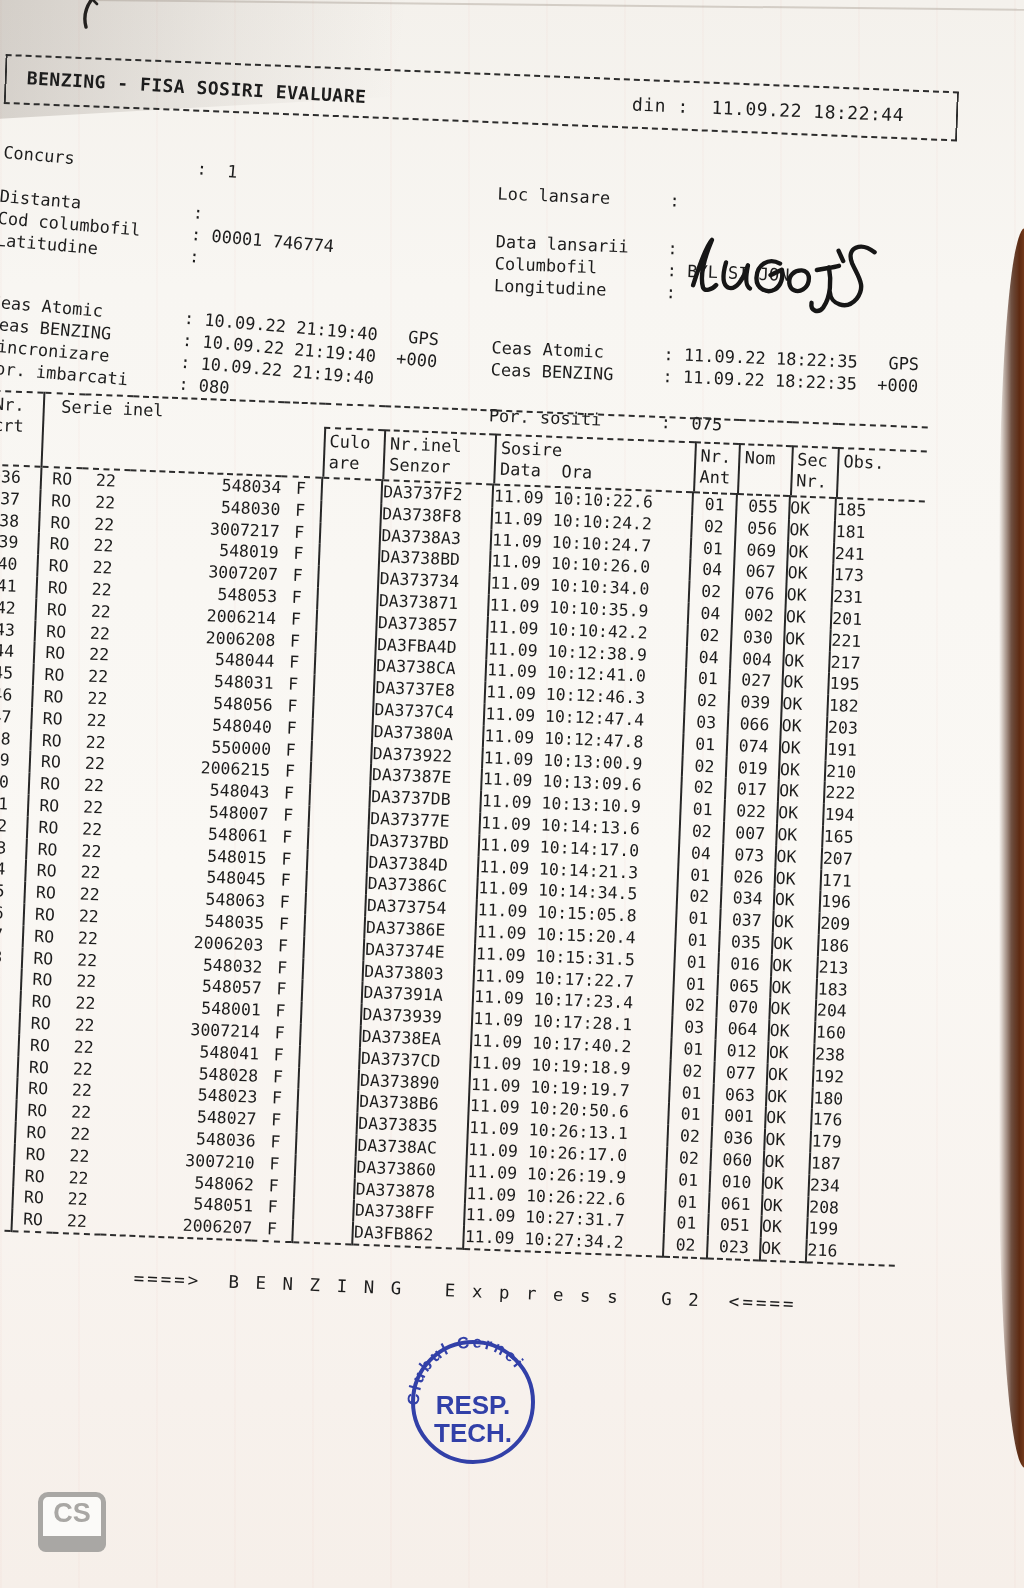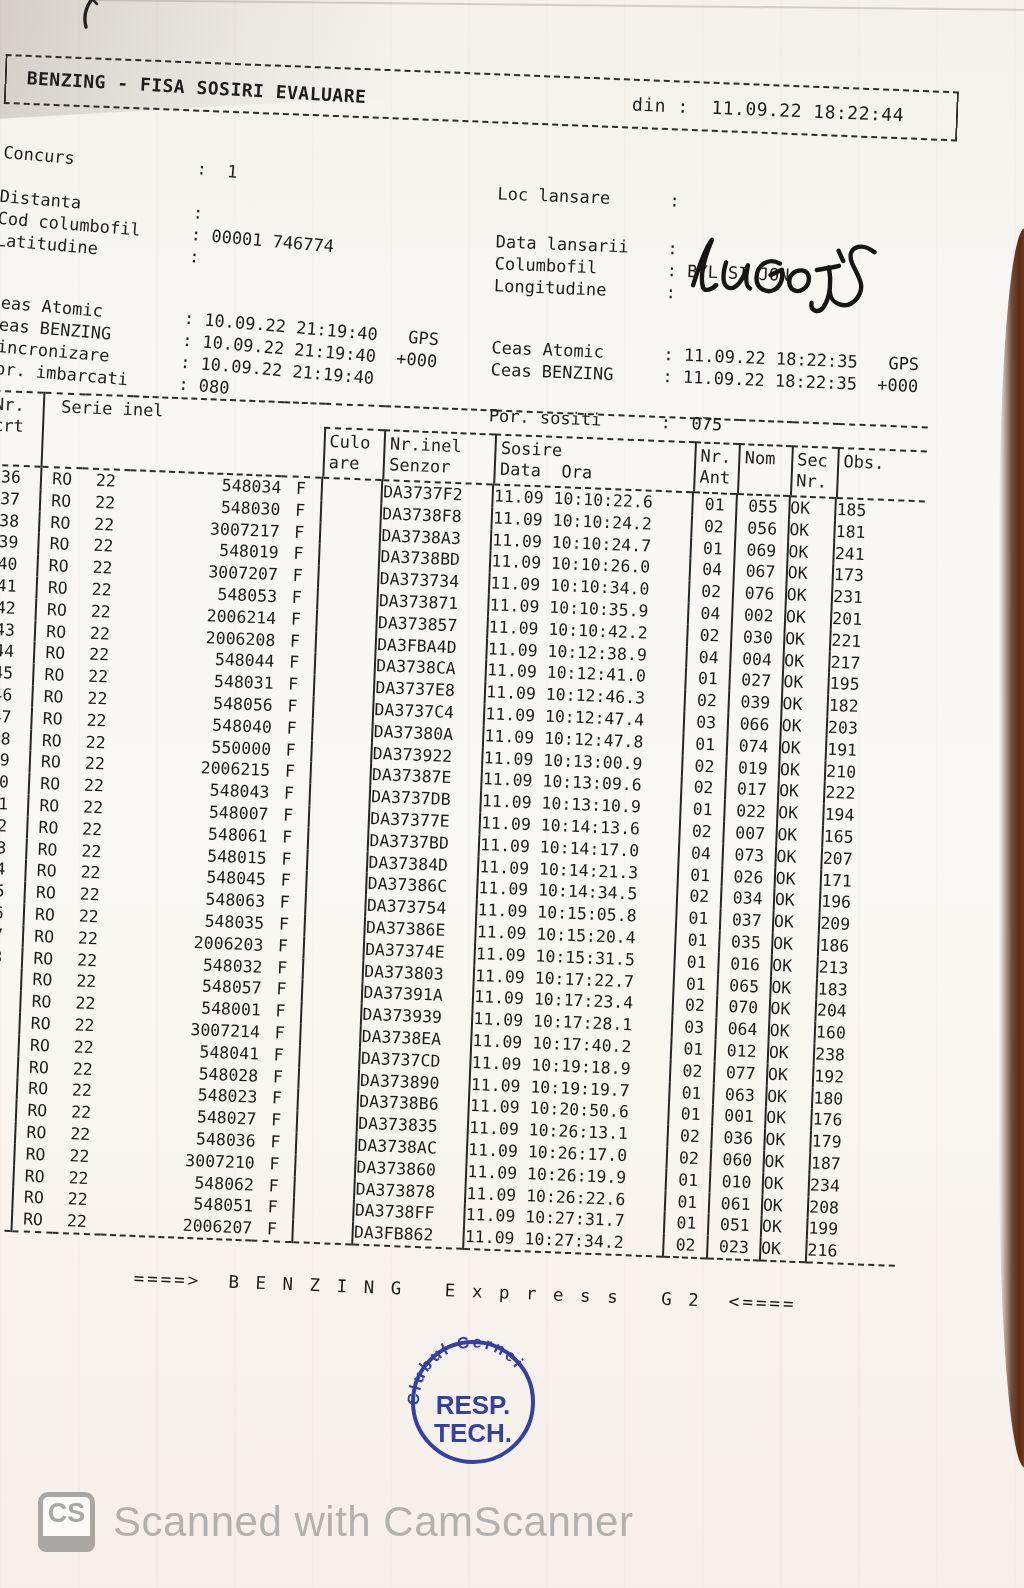--- a/index.html
+++ b/index.html
@@ -101,21 +101,21 @@
     position:absolute;left:176px;top:1216px;font-size:17.5px;letter-spacing:3px;white-space:pre;
   }
 
   .stamp{position:absolute;left:398px;top:1326px;width:150px;height:150px;opacity:0.93;}
   .stamp text{font-family:"Liberation Sans", sans-serif;font-weight:bold;}
 
   .camscanner{
     position:absolute;left:38px;top:1492px;display:flex;align-items:center;gap:18px;
     font-family:"Liberation Sans", sans-serif;color:#b3b1ae;
   }
-  .cs-icon{position:relative;width:57px;height:60px;}
+  .cs-icon{position:relative;width:68px;height:60px;}
   .cs-box{
     position:absolute;inset:0;border:5px solid #a9a7a4;border-radius:10px;background:#fbfaf8;
   }
   .cs-tab{
     position:absolute;left:0;bottom:0;width:100%;height:16px;background:#a9a7a4;
     border-radius:2px 2px 8px 8px;
   }
   .cs-letters{
     position:absolute;left:0;top:6px;width:100%;text-align:center;
     font-size:27px;font-weight:bold;color:#a9a7a4;letter-spacing:0px;
@@ -200,14 +200,13 @@
 </svg>
 
 <div class="edge-right"></div>
 
 <div class="camscanner">
   <div class="cs-icon">
     <div class="cs-box"></div>
     <div class="cs-tab"></div>
     <div class="cs-letters">CS</div>
   </div>
-  <div class="cs-text">Scanned with CamScanner</div>
 </div>
 
 </body></html>

